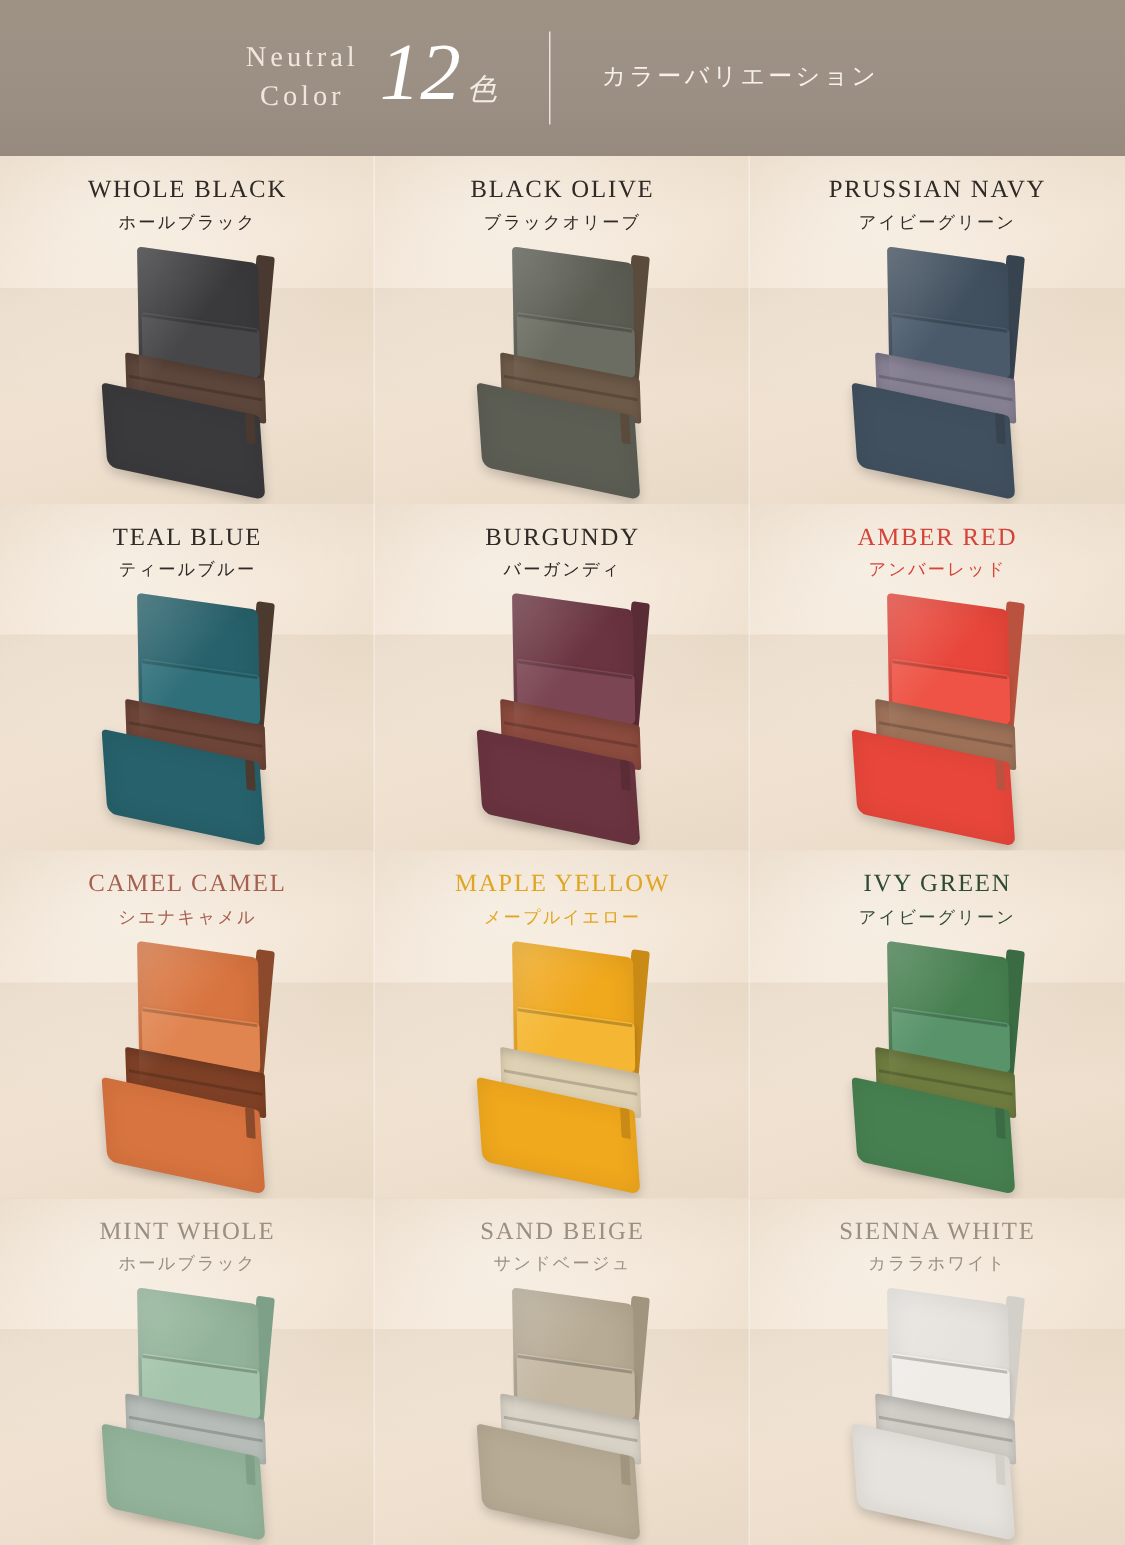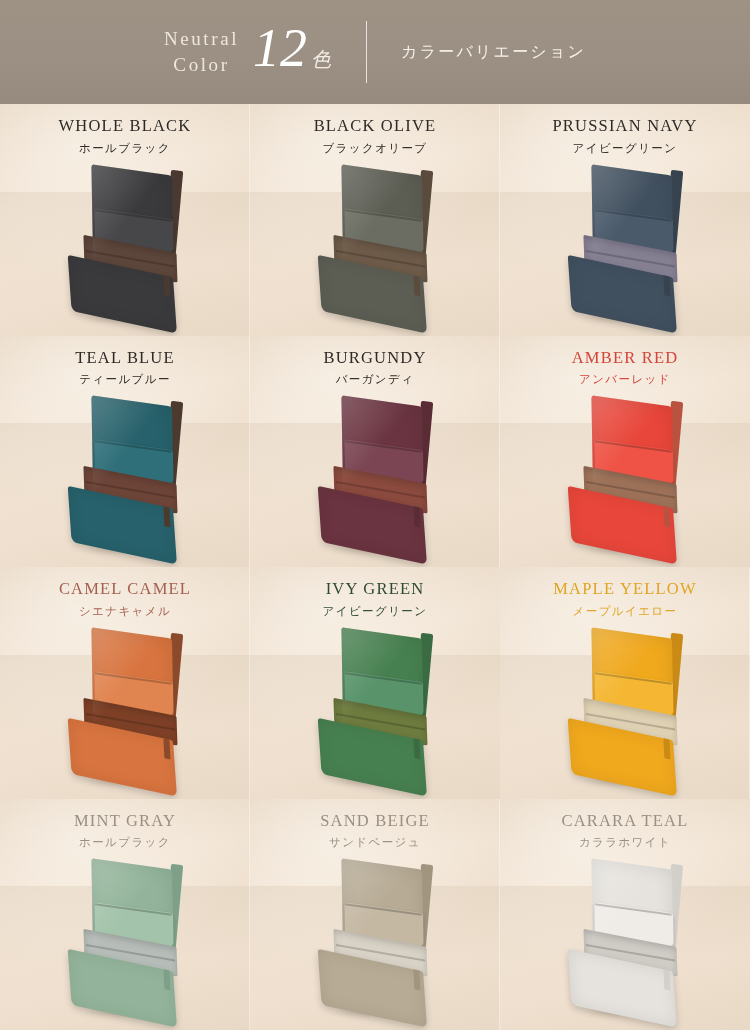--- a/index.html
+++ b/index.html
@@ -340,63 +340,63 @@
             <div class="flap"></div>
             <div class="flap-line"></div>
             <div class="interior"></div>
             <div class="interior-slot"></div>
             <div class="front-panel"></div>
             <div class="clip"></div>
             <div class="sheen"></div>
           </div>
         </div>
       </div>
+      <div class="cell" style="--main: #f0a81d; --mainlt: #f5b733; --inner: #ded0b2; --edge: #c98a16;">
+        <div class="labels">
+          <div class="label-en" style="color: rgb(224, 165, 33);">MAPLE YELLOW</div>
+          <div class="label-ja" style="color: rgb(224, 165, 33);">メープルイエロー</div>
+        </div>
+        <div class="stage">
+          <div class="wallet">
+            <div class="shadow"></div>
+            <div class="back-spine"></div>
+            <div class="back-panel"></div>
+            <div class="flap"></div>
+            <div class="flap-line"></div>
+            <div class="interior"></div>
+            <div class="interior-slot"></div>
+            <div class="front-panel"></div>
+            <div class="clip"></div>
+            <div class="sheen"></div>
+          </div>
+        </div>
+      </div>
       <div class="cell col3" style="--main: #478050; --mainlt: #58936a; --inner: #6d7b3f; --edge: #3a6b43;">
         <div class="labels">
           <div class="label-en" style="color: rgb(47, 74, 51);">IVY GREEN</div>
           <div class="label-ja" style="color: rgb(47, 74, 51);">アイビーグリーン</div>
         </div>
         <div class="stage">
           <div class="wallet">
             <div class="shadow"></div>
             <div class="back-spine"></div>
             <div class="back-panel"></div>
             <div class="flap"></div>
             <div class="flap-line"></div>
             <div class="interior"></div>
             <div class="interior-slot"></div>
             <div class="front-panel"></div>
             <div class="clip"></div>
             <div class="sheen"></div>
           </div>
         </div>
       </div>
-      <div class="cell" style="--main: #f0a81d; --mainlt: #f5b733; --inner: #ded0b2; --edge: #c98a16;">
-        <div class="labels">
-          <div class="label-en" style="color: rgb(224, 165, 33);">MAPLE YELLOW</div>
-          <div class="label-ja" style="color: rgb(224, 165, 33);">メープルイエロー</div>
-        </div>
-        <div class="stage">
-          <div class="wallet">
-            <div class="shadow"></div>
-            <div class="back-spine"></div>
-            <div class="back-panel"></div>
-            <div class="flap"></div>
-            <div class="flap-line"></div>
-            <div class="interior"></div>
-            <div class="interior-slot"></div>
-            <div class="front-panel"></div>
-            <div class="clip"></div>
-            <div class="sheen"></div>
-          </div>
-        </div>
-      </div>
       <div class="cell" style="--main: #93b49a; --mainlt: #a3c3aa; --inner: #b6bdb8; --edge: #7fa088;">
         <div class="labels">
-          <div class="label-en" style="color: rgb(155, 143, 130);">MINT GRAY</div>
+          <div class="label-en" style="color: rgb(155, 143, 130);">MINT WHOLE</div>
           <div class="label-ja" style="color: rgb(155, 143, 130);">ホールブラック</div>
         </div>
         <div class="stage">
           <div class="wallet">
             <div class="shadow"></div>
             <div class="back-spine"></div>
             <div class="back-panel"></div>
             <div class="flap"></div>
             <div class="flap-line"></div>
             <div class="interior"></div>
@@ -422,21 +422,21 @@
             <div class="interior"></div>
             <div class="interior-slot"></div>
             <div class="front-panel"></div>
             <div class="clip"></div>
             <div class="sheen"></div>
           </div>
         </div>
       </div>
       <div class="cell col3" style="--main: #e6e3de; --mainlt: #efece8; --inner: #cfccc6; --edge: #d3cfc9;">
         <div class="labels">
-          <div class="label-en" style="color: rgb(155, 143, 130);">CARARA TEAL</div>
+          <div class="label-en" style="color: rgb(155, 143, 130);">SIENNA WHITE</div>
           <div class="label-ja" style="color: rgb(155, 143, 130);">カララホワイト</div>
         </div>
         <div class="stage">
           <div class="wallet">
             <div class="shadow"></div>
             <div class="back-spine"></div>
             <div class="back-panel"></div>
             <div class="flap"></div>
             <div class="flap-line"></div>
             <div class="interior"></div>

